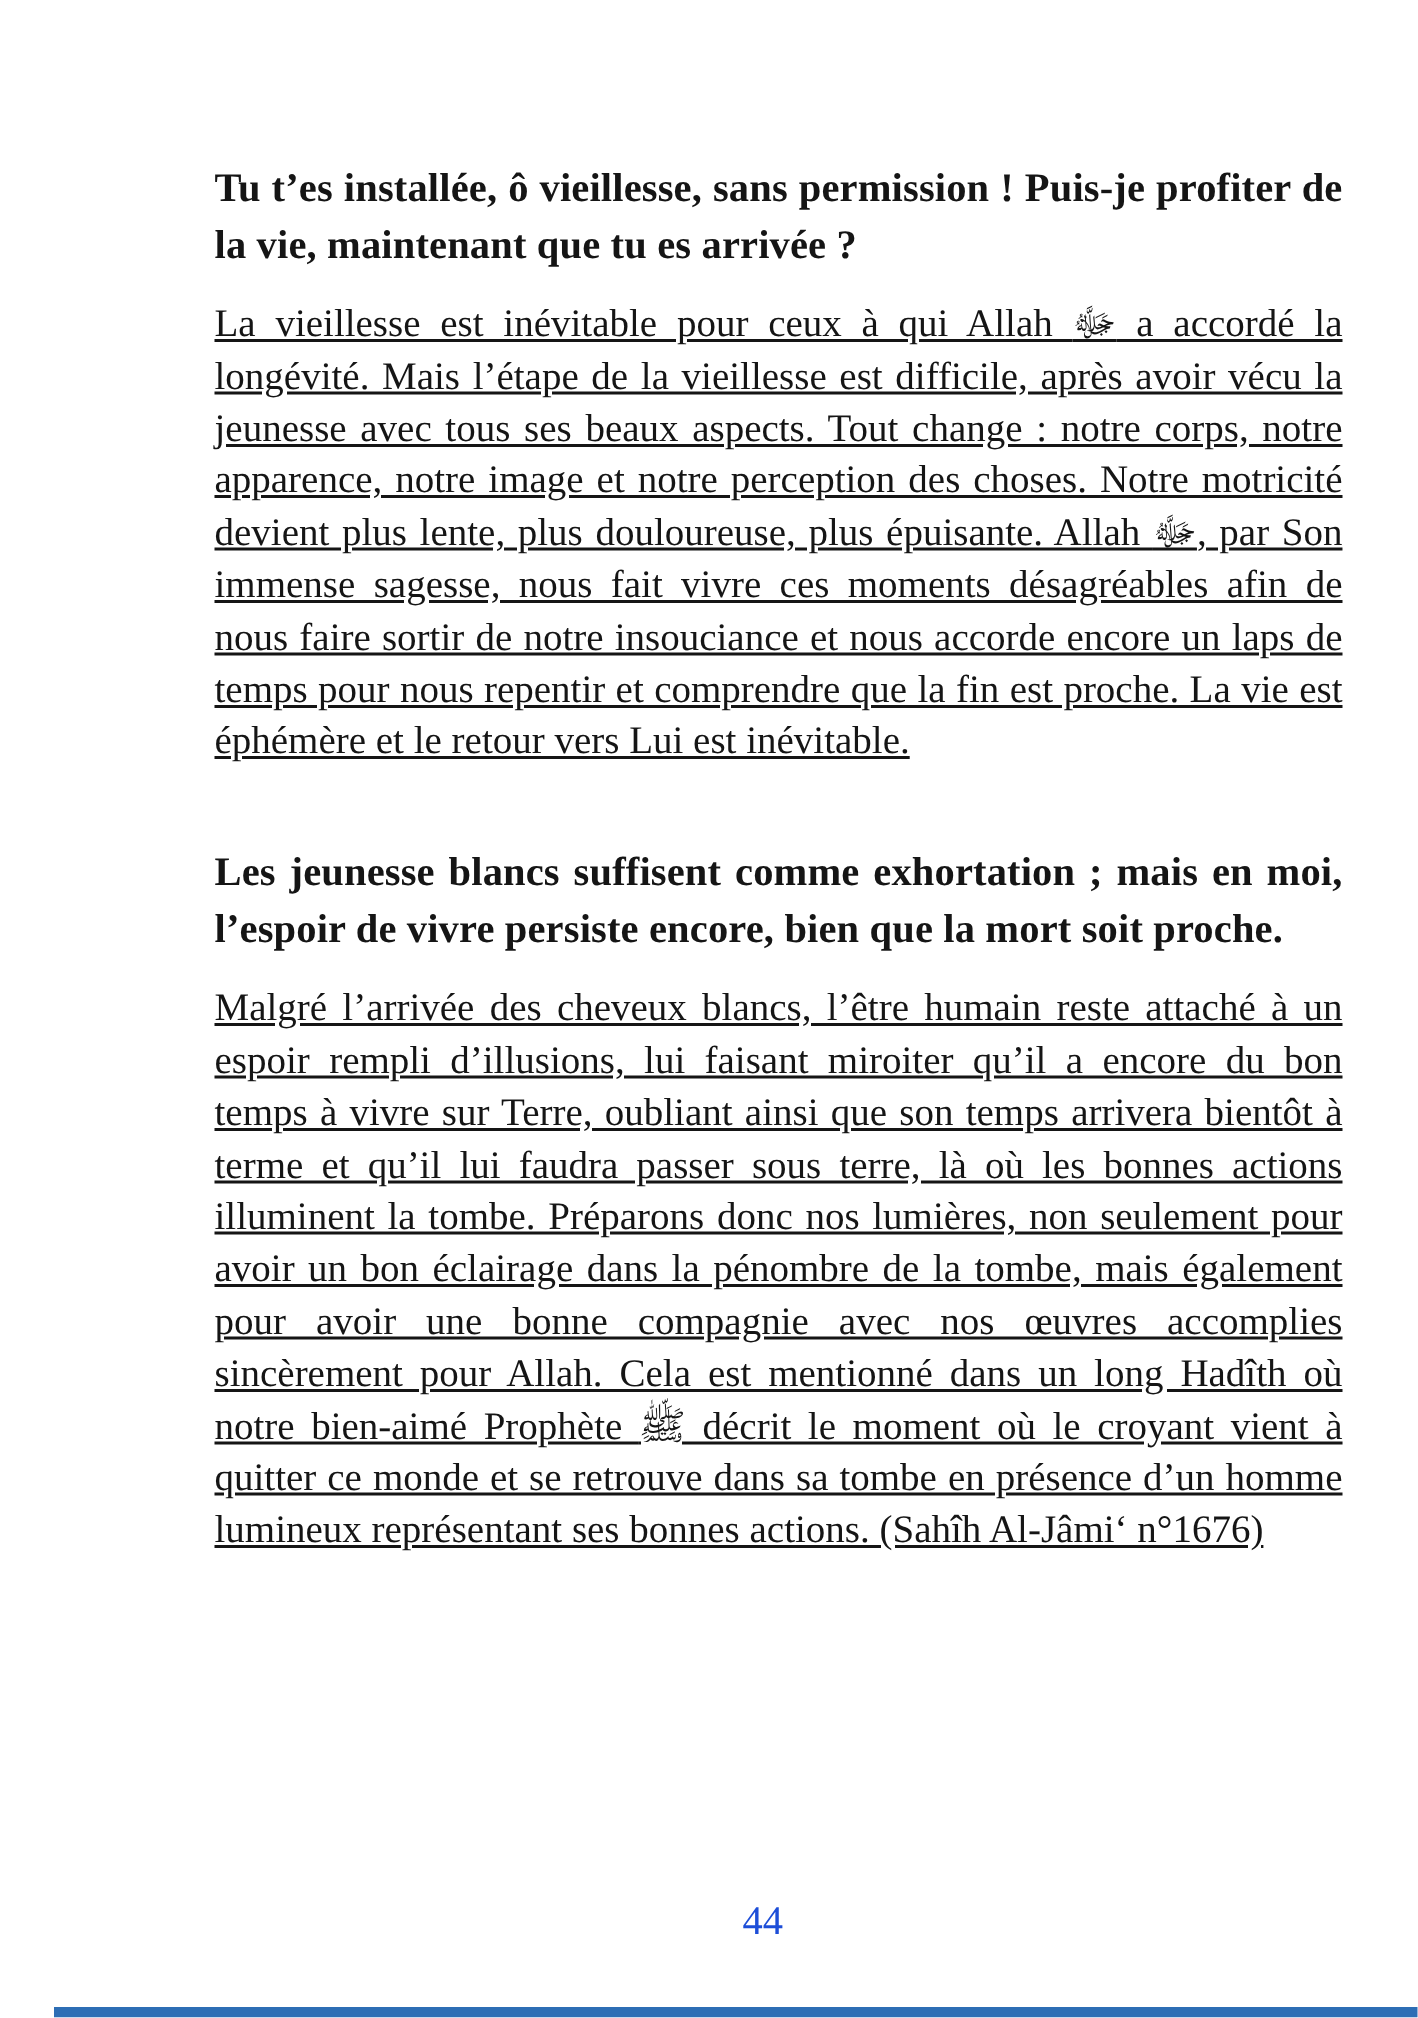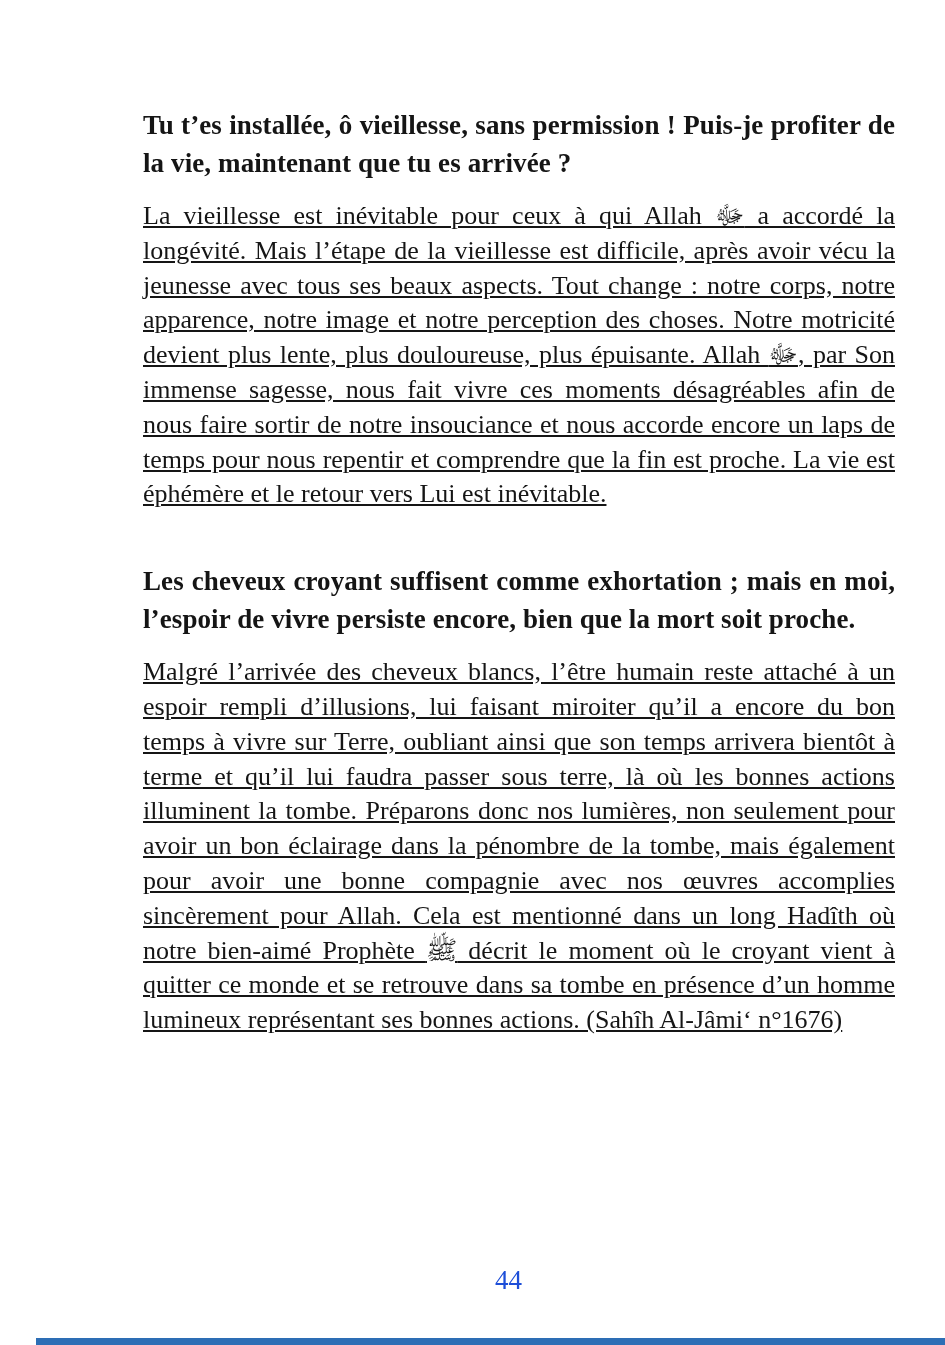--- a/index.html
+++ b/index.html
@@ -65,21 +65,21 @@
 
 <div class="page">
   <div class="content">
 
     <section class="section">
       <h2 class="section-heading">Tu t’es installée, ô vieillesse, sans permission ! Puis-je profiter de la vie, maintenant que tu es arrivée ?</h2>
       <p class="section-body">La vieillesse est inévitable pour ceux à qui Allah ﷻ a accordé la longévité. Mais l’étape de la vieillesse est difficile, après avoir vécu la jeunesse avec tous ses beaux aspects. Tout change : notre corps, notre apparence, notre image et notre perception des choses. Notre motricité devient plus lente, plus douloureuse, plus épuisante. Allah ﷻ, par Son immense sagesse, nous fait vivre ces moments désagréables afin de nous faire sortir de notre insouciance et nous accorde encore un laps de temps pour nous repentir et comprendre que la fin est proche. La vie est éphémère et le retour vers Lui est inévitable.</p>
     </section>
 
     <section class="section">
-      <h2 class="section-heading">Les cheveux croyant suffisent comme exhortation ; mais en moi, l’espoir de vivre persiste encore, bien que la mort soit proche.</h2>
+      <h2 class="section-heading">Les jeunesse blancs suffisent comme exhortation ; mais en moi, l’espoir de vivre persiste encore, bien que la mort soit proche.</h2>
       <p class="section-body">Malgré l’arrivée des cheveux blancs, l’être humain reste attaché à un espoir rempli d’illusions, lui faisant miroiter qu’il a encore du bon temps à vivre sur Terre, oubliant ainsi que son temps arrivera bientôt à terme et qu’il lui faudra passer sous terre, là où les bonnes actions illuminent la tombe. Préparons donc nos lumières, non seulement pour avoir un bon éclairage dans la pénombre de la tombe, mais également pour avoir une bonne compagnie avec nos œuvres accomplies sincèrement pour Allah. Cela est mentionné dans un long Hadîth où notre bien-aimé Prophète ﷺ décrit le moment où le croyant vient à quitter ce monde et se retrouve dans sa tombe en présence d’un homme lumineux représentant ses bonnes actions. (Sahîh Al-Jâmi‘ n°1676)</p>
     </section>
 
   </div>
 
   <div class="page-number">44</div>
 
   <div class="footer-bar" style="background: rgb(45, 110, 181);"></div>
 </div>
 

